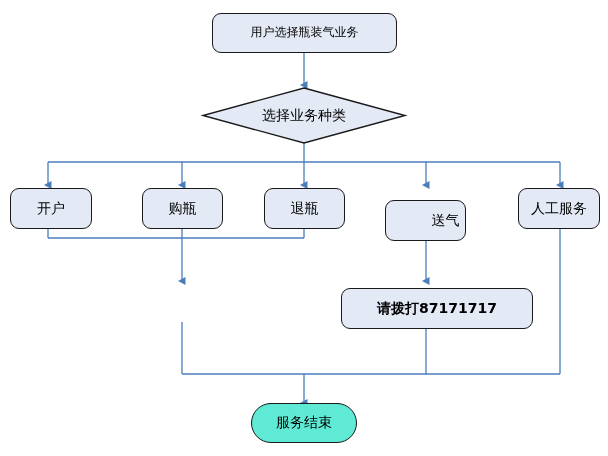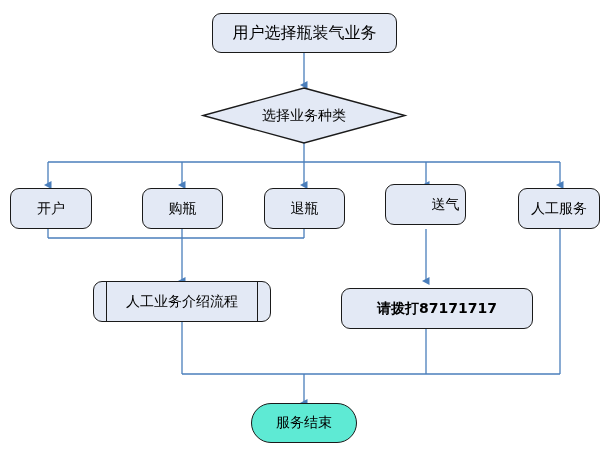--- a/index.html
+++ b/index.html
@@ -70,21 +70,21 @@
     width: 0;
     border-left: 1.6px solid #1a1a1a;
   }
   .predef::before { left: 12px; }
   .predef::after  { right: 12px; }
   
   .diamond {
     background: transparent;
     border: 0;
   }
-  .t16 { font-size: 16px; }
+  .t16 { font-size: 12px; }
   .t15 { font-size: 14px; }
 </style>
 </head>
 <body>
 
 <div id="canvas">
 
   <svg id="wires" viewBox="0 0 608 456">
     <defs>
       <marker id="arrow" markerWidth="9" markerHeight="9" refX="4.5" refY="4" orient="auto" markerUnits="userSpaceOnUse">
@@ -138,31 +138,28 @@
   </div>
 
   <div class="node rrect t15" style="left:264px; top:188px; width:81px; height:41px;">
     <span class="label">退瓶</span>
   </div>
 
   <div class="node rrect t15" style="left:142px; top:188px; width:81px; height:41px;">
     <span class="label">购瓶</span>
   </div>
 
-  <div class="node rrect t15" style="left:385px; top:184px; width:81px; height:41px;padding-left:40px;">
+  <div class="node rrect t15" style="left:385px; top:200px; width:81px; height:41px;padding-left:40px;">
     <span class="label">送气</span>
   </div>
 
   <div class="node rrect t15" style="left:518px; top:188px; width:82px; height:41px;">
     <span class="label">人工服务</span>
   </div>
 
-  <div class="node predef t15" style="left:93px; top:281px; width:178px; height:41px;">
-    <span class="label">人工业务介绍流程</span>
-  </div>
 
   <div class="node rrect t15" style="left:341px; top:288px; width:192px; height:41px;font-weight:bold;">
     <span class="label">请拨打87171717</span>
   </div>
 
   <div class="node stadium t15" style="left:251px; top:403px; width:106px; height:40px;">
     <span class="label">服务结束</span>
   </div>
 
 </div>

